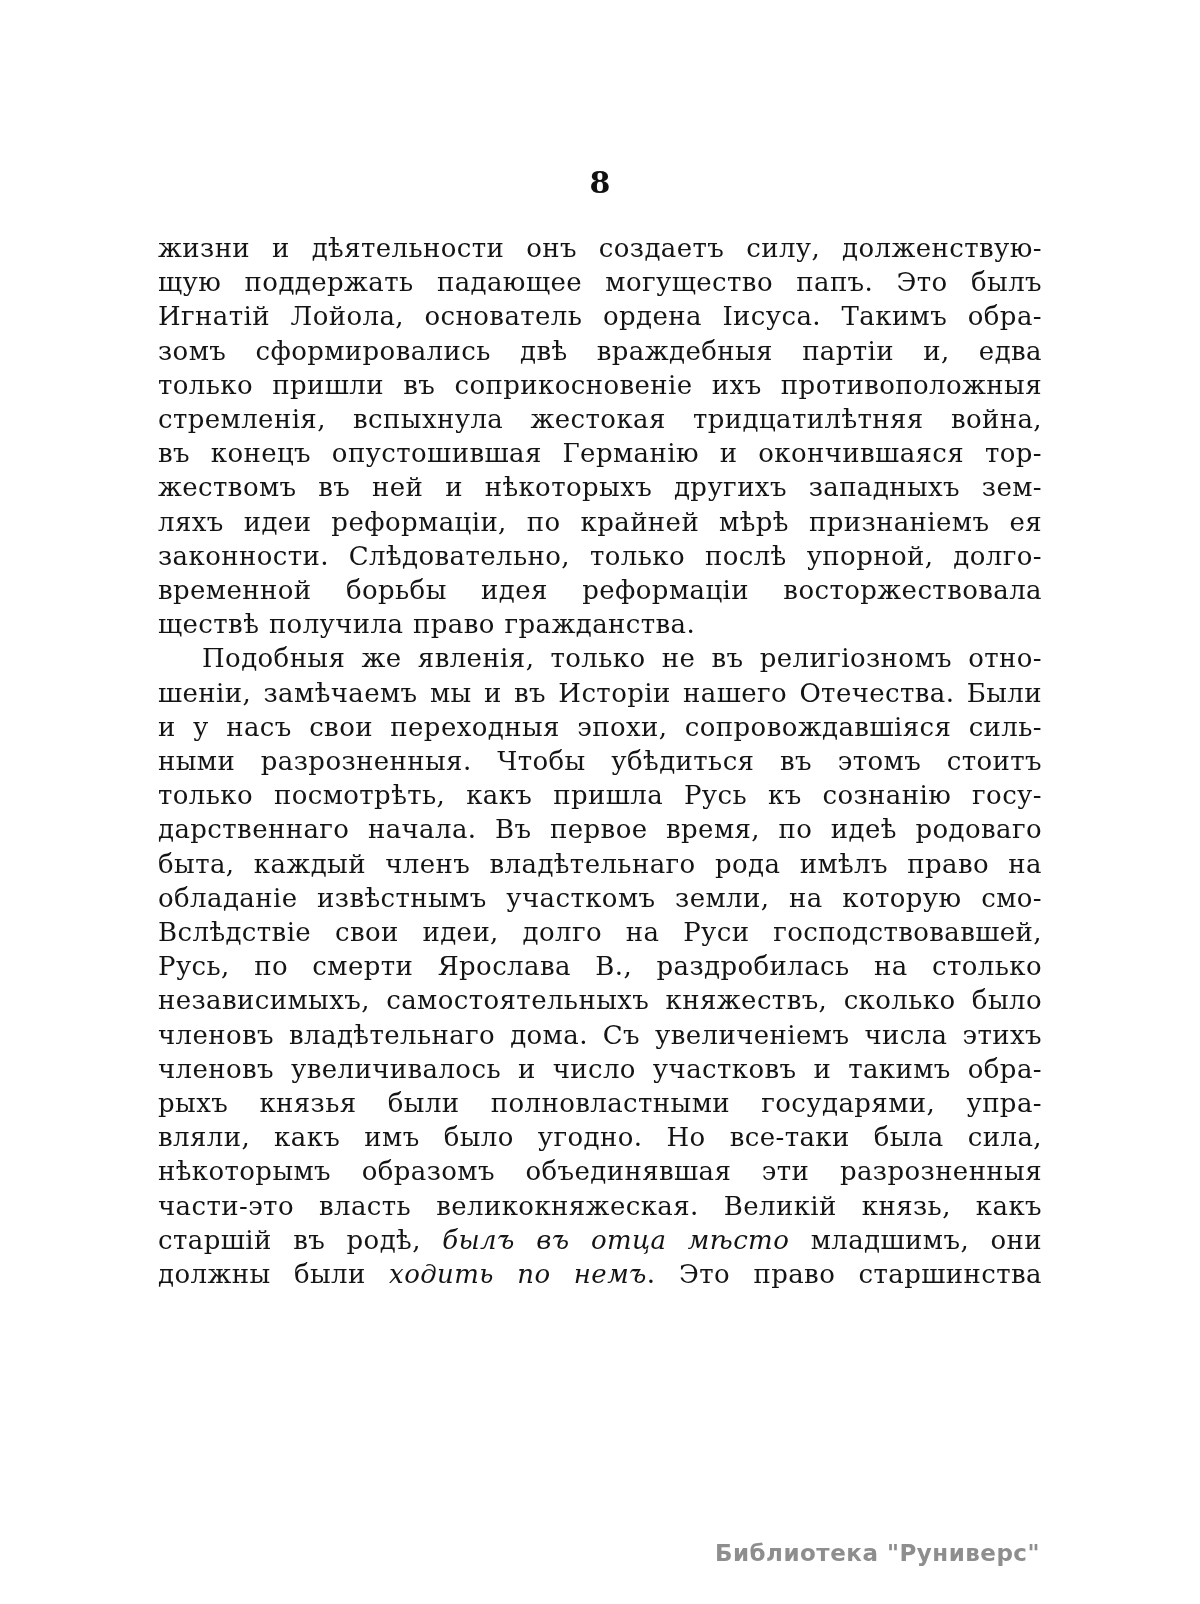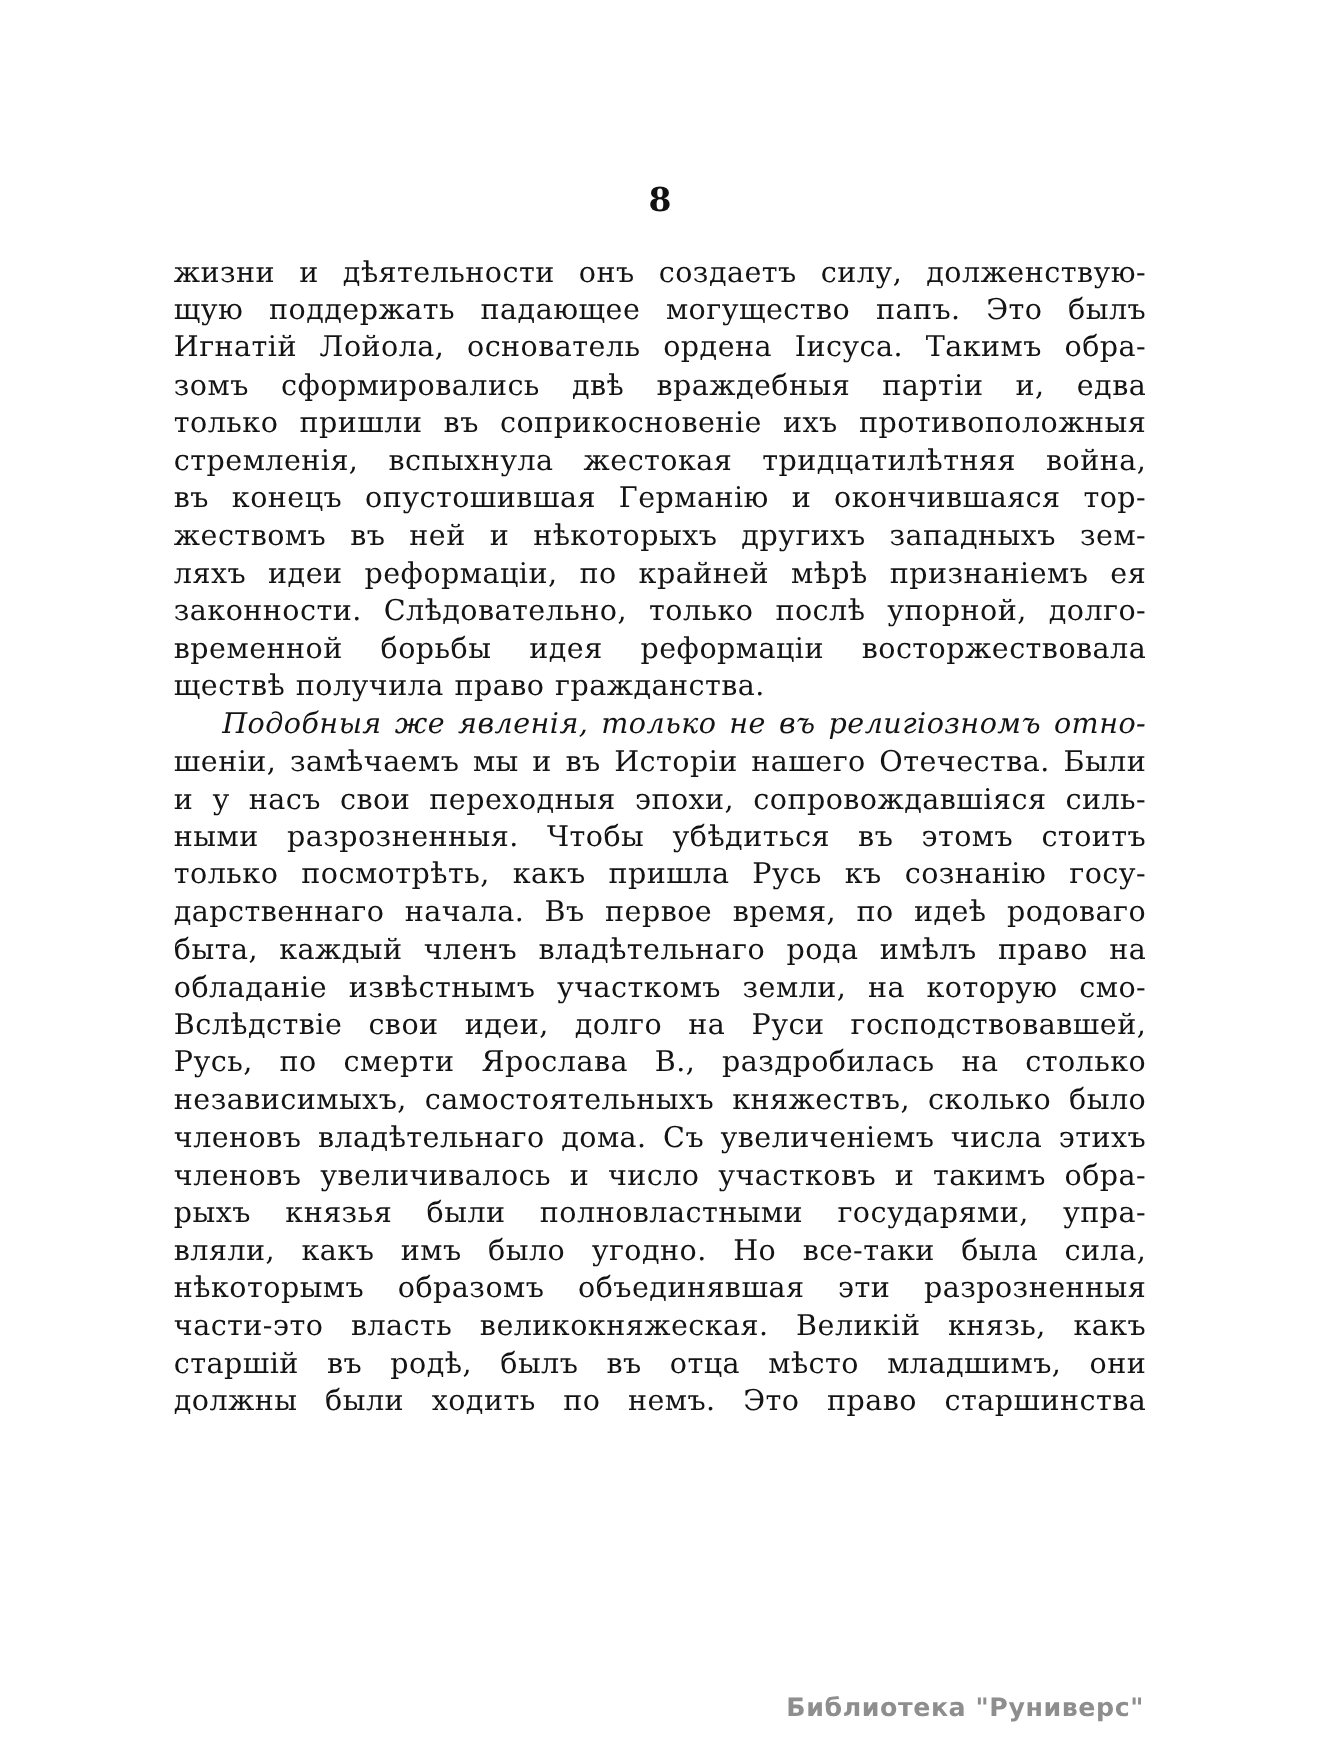--- a/index.html
+++ b/index.html
@@ -38,22 +38,22 @@
     line-height: 34.2px;
     letter-spacing: 0.4px;
     word-spacing: 1px;
     text-align: justify;
     text-align-last: justify;
     white-space: nowrap; 
     white-space: normal;
     color: #141414;
   }
   .line.no-just { text-align-last: left; }
-  .line.indent { text-indent: 44px; font-style: italic; }
-  .it { }
+  .line.indent { text-indent: 44px; }
+  .it { font-style: italic; }
   .watermark {
     position: absolute;
     top: 1540px;
     right: 160px;
     font-family: "DejaVu Sans", sans-serif;
     font-weight: bold;
     font-size: 23px;
     letter-spacing: 0.5px;
     color: #8e8e8e;
   }

